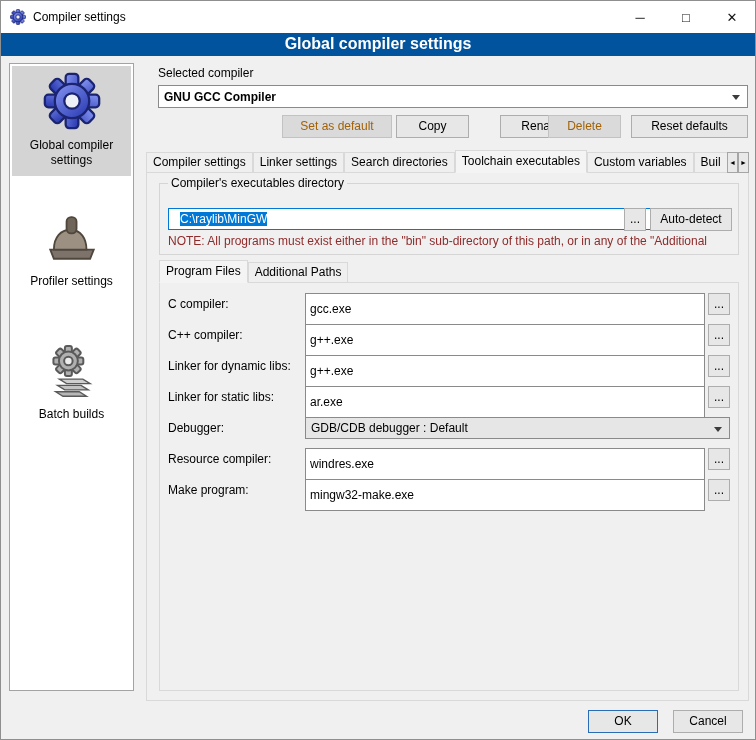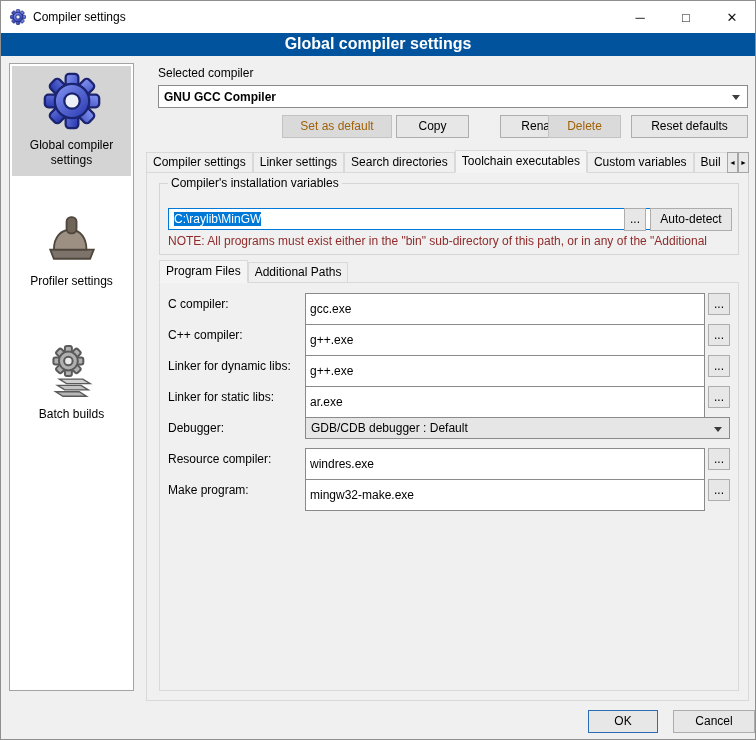--- a/index.html
+++ b/index.html
@@ -62,42 +62,42 @@
   #scroll-right { left:737px; }
 
   .tab-panel { position:absolute; left:145px; top:171px; width:603px; height:529px;
                background:#f0f0f0; border:1px solid #d9d9d9; z-index:1; }
 
   
   .groupbox { position:absolute; left:12px; top:10px; width:580px; height:72px;
               border:1px solid #d5d5d5; }
   .legend { position:absolute; top:-8px; left:8px; background:#f0f0f0; padding:0 3px; }
   .dir-input { position:absolute; left:8px; top:24px; width:484px; height:22px; background:#fff;
-               border:1px solid var(--selection,#0078D7); line-height:20px; padding:0 5px; cursor:text; }
+               border:1px solid var(--selection,#0078D7); line-height:20px; padding:0 11px; cursor:text; }
   .sel-text { background:var(--selection,#0078D7); color:#fff; }
   #dir-browse { left:464px; top:24px; width:22px; }
   #autodetect { left:490px; top:24px; width:82px; }
   .note { position:absolute; left:8px; top:50px; width:566px; color:var(--note-text,#8F2B2B);
           white-space:nowrap; overflow:hidden; }
 
   
   .subtabs { position:absolute; left:12px; top:87px; height:23px; display:flex; align-items:flex-end; z-index:2; }
   .subpanel { position:absolute; left:12px; top:109px; width:580px; height:409px;
               background:#f0f0f0; border:1px solid #d9d9d9; }
   .frow { position:absolute; left:0; right:0; height:22px; }
   .f-label { position:absolute; left:8px; line-height:22px; }
   .f-input { position:absolute; left:145px; width:400px; height:22px; border:1px solid #8a8a8a;
              background:#fff; font-family:"Liberation Sans", sans-serif; font-size:12px;
              padding:15px 4px; cursor:text; }
   .f-browse { left:548px; top:0; width:22px; height:22px; }
   .f-combo { left:145px; width:425px; height:22px; background:#e6e6e6; }
 
   
   #btn-ok     { left:587px; top:709px; width:70px; }
-  #btn-cancel { left:672px; top:709px; width:82px; }
+  #btn-cancel { left:672px; top:709px; width:70px; }
 </style>
 </head>
 <body>
 
 <div class="window">
 
   <div class="titlebar">
     <span class="app-icon">
       <svg viewBox="-32 -32 64 64" width="16" height="16">
         <defs>
@@ -201,21 +201,21 @@
     <div class="tab active">Toolchain executables</div>
     <div class="tab">Custom variables</div>
     <div class="tab">Buil</div>
   </div>
   <div class="tab-scroll" id="scroll-left">◄</div>
   <div class="tab-scroll" id="scroll-right">►</div>
 
   <div class="tab-panel">
 
     <div class="groupbox">
-      <span class="legend">Compiler's installation variables</span>
+      <span class="legend">Compiler's executables directory</span>
       <div class="dir-input">
         <span class="sel-text">C:\raylib\MinGW</span>
       </div>
       <div class="btn" id="dir-browse">...</div>
       <div class="btn" id="autodetect">Auto-detect</div>
       <div class="note">NOTE: All programs must exist either in the "bin" sub-directory of this path, or in any of the "Additional</div>
     </div>
 
     <div class="subtabs">
       <div class="tab active">Program Files</div>

